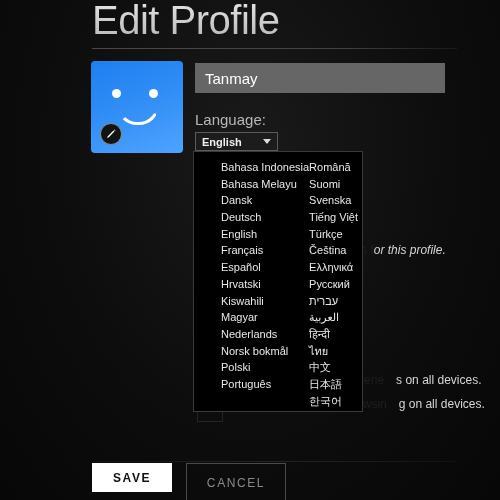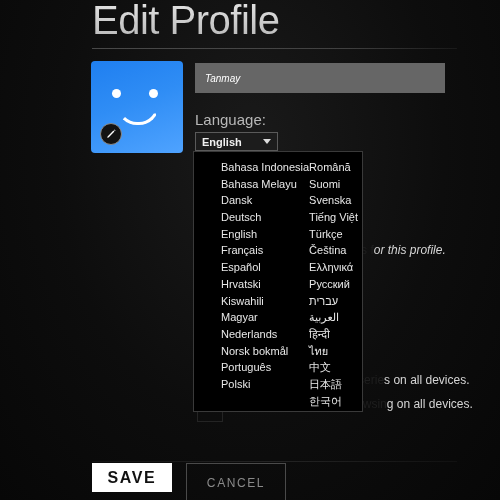--- a/index.html
+++ b/index.html
@@ -79,24 +79,23 @@
 
   
   .name-input {
     position: absolute;
     left: 195px; top: 63px;
     width: 250px; height: 30px;
     background: #666666;
     border: none;
     outline: none;
     color: #ffffff;
-    font-size: 10px;
+    font-size: 15px;
     font-family: "Liberation Sans", sans-serif;
     padding: 0 10px;
-    font-style: italic;
   }
 
   
   .language-label {
     position: absolute;
     left: 195px; top: 111px;
     font-size: 15px;
     color: #b8b8b8;
   }
   .select-box {
@@ -153,21 +152,21 @@
     left: 195px; top: 373px;
     font-size: 12px;
     white-space: nowrap;
   }
   .autoplay-row2 {
     left: 195px; top: 397px;
     font-size: 12px;
     white-space: nowrap;
   }
   .autoplay-row1 .visible-tail,
-  .autoplay-row2 .visible-tail { color: #d6d6d6; }
+  .autoplay-row2 .visible-tail { color: #d6d6d6; margin-left: 12px; }
   .cb-ghost {
     width: 11px; height: 11px;
     border: 1px solid #2a2a2a;
     display: inline-block;
     vertical-align: -1px;
     margin-right: 8px;
   }
   .cb-ghost-low {
     position: absolute;
     left: 197px; top: 404px;
@@ -208,21 +207,21 @@
     width: 365px; height: 1px;
     background: linear-gradient(90deg, rgba(90,90,90,0.10) 0%, rgba(90,90,90,0.30) 50%, rgba(90,90,90,0.10) 100%);
   }
   .btn-save {
     position: absolute;
     left: 92px; top: 463px;
     width: 80px; height: 29px;
     background: #ffffff;
     border: none;
     color: #111111;
-    font-size: 16px;
+    font-size: 12px;
     font-weight: bold;
     letter-spacing: 1.6px;
     font-family: "Liberation Sans", sans-serif;
     cursor: pointer;
   }
   .btn-cancel {
     position: absolute;
     left: 186px; top: 463px;
     width: 100px; height: 39px;
     background: transparent;
@@ -281,22 +280,22 @@
         <div class="dd-item">Dansk</div>
         <div class="dd-item">Deutsch</div>
         <div class="dd-item">English</div>
         <div class="dd-item">Français</div>
         <div class="dd-item">Español</div>
         <div class="dd-item">Hrvatski</div>
         <div class="dd-item">Kiswahili</div>
         <div class="dd-item">Magyar</div>
         <div class="dd-item">Nederlands</div>
         <div class="dd-item">Norsk bokmål</div>
+        <div class="dd-item">Polski</div>
         <div class="dd-item">Português</div>
-        <div class="dd-item">Polski</div>
       </div>
     <div class="dd-col right">
         <div class="dd-item">Română</div>
         <div class="dd-item">Suomi</div>
         <div class="dd-item">Svenska</div>
         <div class="dd-item">Tiếng Việt</div>
         <div class="dd-item">Türkçe</div>
         <div class="dd-item">Čeština</div>
         <div class="dd-item">Ελληνικά</div>
         <div class="dd-item">Русский</div>

